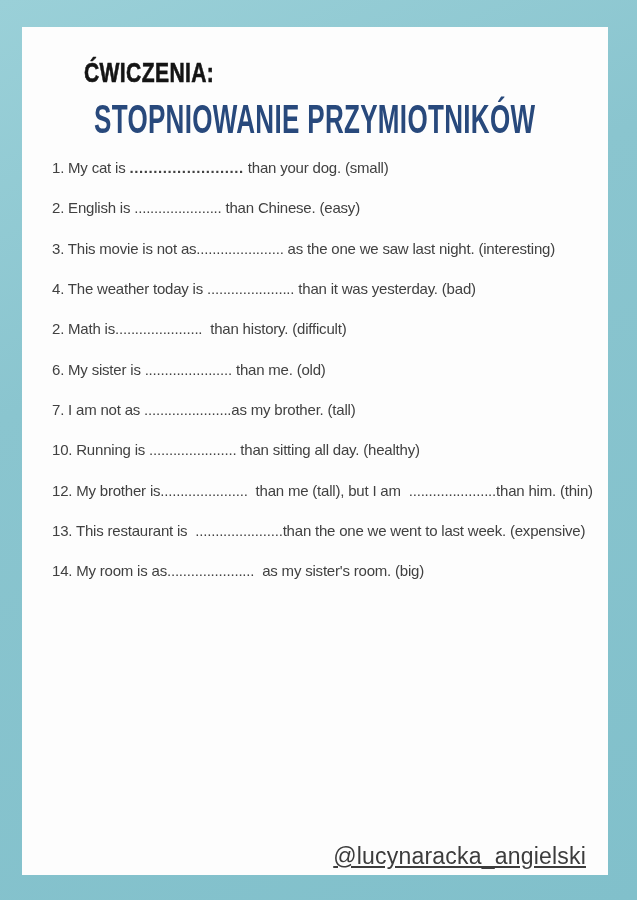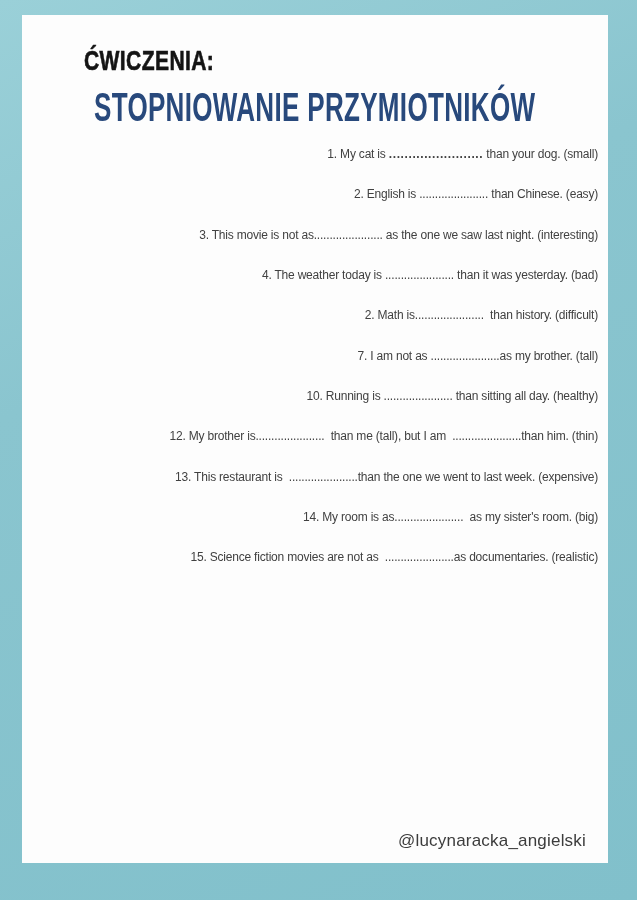--- a/index.html
+++ b/index.html
@@ -12,24 +12,23 @@
   }
   *{margin:0;padding:0;box-sizing:border-box;}
   html,body{width:637px;height:900px;overflow:hidden;}
   body{
     font-family:"Liberation Sans", sans-serif;
     background:linear-gradient(155deg,#9ad0d8 0%,var(--border-teal) 35%,#81c0cb 100%);
     position:relative;
   }
   .page{
     position:absolute;
-    left:22px; top:15px;
+    left:22px; top:27px;
     width:586px; height:848px;
     background:var(--page-white);
-    text-align:right;
   }
   .kicker{
     position:absolute;
     left:62px; top:31px;
     font-size:27px;
     font-weight:bold;
     color:var(--kicker-black);
     letter-spacing:0.5px;
     white-space:nowrap;
     transform:scaleX(0.78);
@@ -47,51 +46,52 @@
     transform:scaleX(0.65);
     transform-origin:0 0;
   }
   .exercise-list{
     position:absolute;
     left:30px; top:132px;
     right:10px;
   }
   .line{
     height:40.33px;
-    font-size:12px;
+    font-size:15px;
     letter-spacing:-0.2px;
     color:var(--body-text);
     white-space:pre;
   }
   .line span{white-space:pre;}
   .bold-dots{
     font-weight:bold;
     letter-spacing:0.6px;
   }
   .footer-handle{
     position:absolute;
     right:22px; top:816px;
-    font-size:17px;
+    font-size:23px;
     color:var(--footer-text);
     letter-spacing:0.2px;
+    text-decoration:underline;
   }
 </style>
 </head>
 <body>
 
 <div class="page">
   <div class="kicker">ĆWICZENIA:</div>
   <div class="page-title">STOPNIOWANIE PRZYMIOTNIKÓW</div>
   <div class="exercise-list">
       <div class="line"><span>1. My cat is </span><span class="bold-dots">........................</span><span> than your dog. (small)</span></div>
       <div class="line"><span>2. English is </span><span>......................</span><span> than Chinese. (easy)</span></div>
       <div class="line"><span>3. This movie is not as</span><span>......................</span><span> as the one we saw last night. (interesting)</span></div>
       <div class="line"><span>4. The weather today is </span><span>......................</span><span> than it was yesterday. (bad)</span></div>
       <div class="line"><span>2. Math is</span><span>......................</span><span>  than history. (difficult)</span></div>
+      <div class="line"><span>6. My sister is </span><span>......................</span><span> than me. (old)</span></div>
       <div class="line"><span>7. I am not as </span><span>......................</span><span>as my brother. (tall)</span></div>
       <div class="line"><span>10. Running is </span><span>......................</span><span> than sitting all day. (healthy)</span></div>
       <div class="line"><span>12. My brother is</span><span>......................</span><span>  than me (tall), but I am  </span><span>......................</span><span>than him. (thin)</span></div>
       <div class="line"><span>13. This restaurant is  </span><span>......................</span><span>than the one we went to last week. (expensive)</span></div>
       <div class="line"><span>14. My room is as</span><span>......................</span><span>  as my sister's room. (big)</span></div>
-      <div class="line"><span>15. Science fiction movies are not as  </span><span>......................</span><span>as documentaries. (realistic)</span></div>
     </div>
   <div class="footer-handle">@lucynaracka_angielski</div>
 </div>
 
 </body></html>

